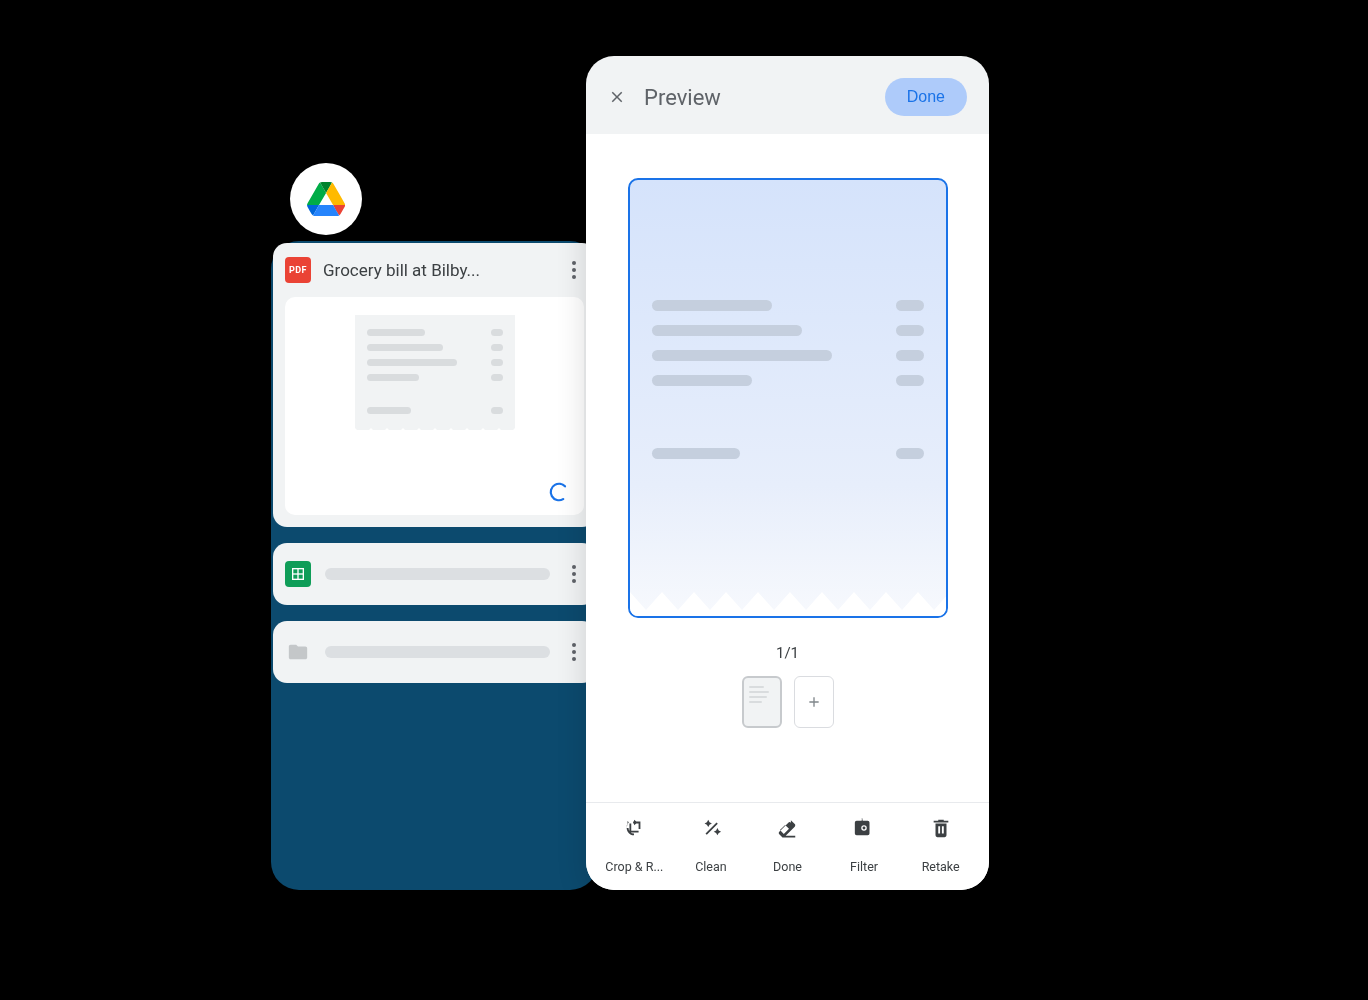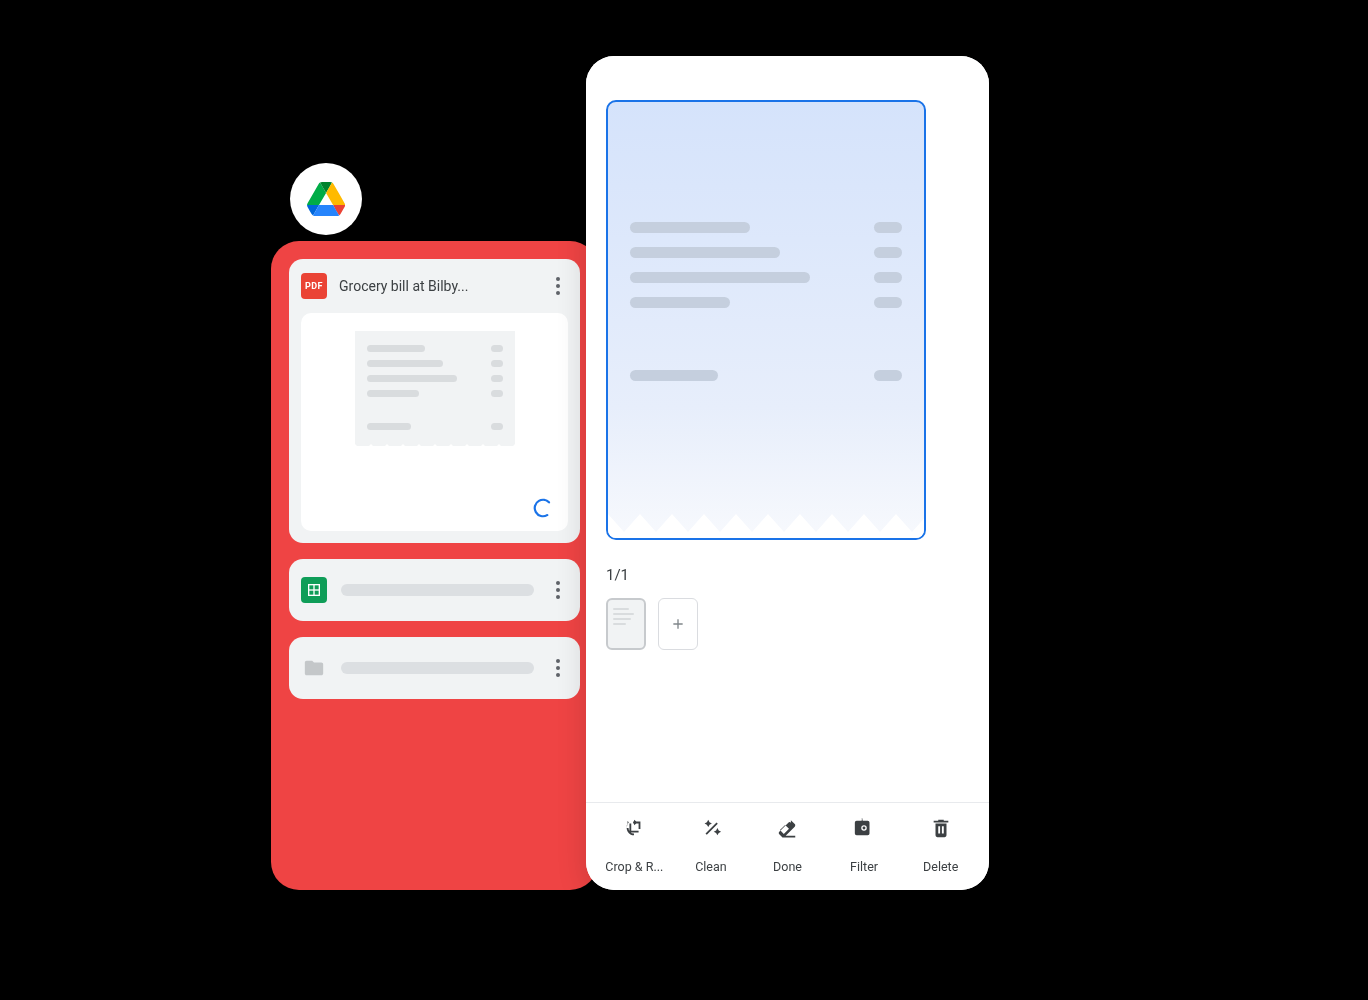--- a/index.html
+++ b/index.html
@@ -28,23 +28,23 @@
       box-shadow: 0 1px 3px rgba(0,0,0,0.08);
     }
 
     
     .drive-card {
       position: absolute;
       left: 271px;
       top: 241px;
       width: 327px;
       height: 649px;
-      background: #ef4444;
+      background: #0c4a6e;
       border-radius: 28px;
-      padding: 18px;
+      padding: 2px;
       box-shadow: 0 4px 18px rgba(0,0,0,0.08);
     }
 
     .file-item {
       background: #f1f3f4;
       border-radius: 14px;
       overflow: hidden;
       margin-bottom: 16px;
     }
 
@@ -88,21 +88,21 @@
       display: flex;
       align-items: center;
       justify-content: center;
       flex-shrink: 0;
     }
     .folder-badge svg { width: 24px; height: 22px; fill: #c4c7c9; }
 
     .file-title {
       flex: 1;
       color: #3c4043;
-      font-size: 14px;
+      font-size: 17px;
       overflow: hidden;
       white-space: nowrap;
       text-overflow: ellipsis;
     }
 
     .title-bar {
       flex: 1;
       height: 12px;
       background: #dcdfe2;
       border-radius: 6px;
@@ -222,20 +222,21 @@
       cursor: pointer;
     }
 
     .preview-body {
       flex: 1;
       background: #fff;
       margin: 0 0 0 0;
       border-radius: 0;
       display: flex;
       flex-direction: column;
+      align-items: center;
       padding: 44px 20px 18px;
     }
 
     .scan-frame {
       width: 320px;
       height: 440px;
       border: 2px solid #1a73e8;
       border-radius: 10px;
       background: linear-gradient(180deg, #d5e3fb 0%, #e7eefb 70%, #f7f9fd 100%);
       padding: 120px 22px 0;
@@ -402,20 +403,27 @@
         <span></span>
         <span></span>
         <span></span>
       </div>
   </div>
 
 </div>
 
 <div class="preview-card">
 
+  <div class="preview-header">
+    <svg class="close-x" viewBox="0 0 24 24">
+      <path d="M19 6.41L17.59 5 12 10.59 6.41 5 5 6.41 10.59 12 5 17.59 6.41 19 12 13.41 17.59 19 19 17.59 13.41 12z" fill="currentColor"></path>
+    </svg>
+    <div class="preview-title">Preview</div>
+    <button class="done-btn">Done</button>
+  </div>
 
   <div class="preview-body">
     <div class="scan-frame">
       <div class="scan-line">
           <div class="sl-left" style="width:120px"></div>
           <div class="sl-right"></div>
         </div>
       <div class="scan-line">
           <div class="sl-left" style="width:150px"></div>
           <div class="sl-right"></div>
@@ -481,17 +489,17 @@
           <path fill="currentColor" d="M12 15.2A3.2 3.2 0 1012 8.8a3.2 3.2 0 000 6.4zM9 2l1.83 2H16a2 2 0 012 2v12a2 2 0 01-2 2H4a2 2 0 01-2-2V6a2 2 0 012-2h5.17L11 2H9zm3 13.2A3.2 3.2 0 1112 8.8a3.2 3.2 0 010 6.4z"></path>
           <circle cx="12" cy="12" r="3" fill="#fff"></circle>
           <circle cx="12" cy="12" r="1.6" fill="currentColor"></circle>
         </svg>
       <div class="tool-label">Filter</div>
     </div>
     <div class="tool-btn">
       <svg viewBox="0 0 24 24">
           <path fill="currentColor" d="M6 7h12v13a2 2 0 01-2 2H8a2 2 0 01-2-2V7zm3 3v8h2v-8H9zm4 0v8h2v-8h-2zM9 4V3h6v1h5v2H4V4h5z"></path>
         </svg>
-      <div class="tool-label">Delete</div>
+      <div class="tool-label">Retake</div>
     </div>
   </div>
 
 </div>
 
 </body></html>

